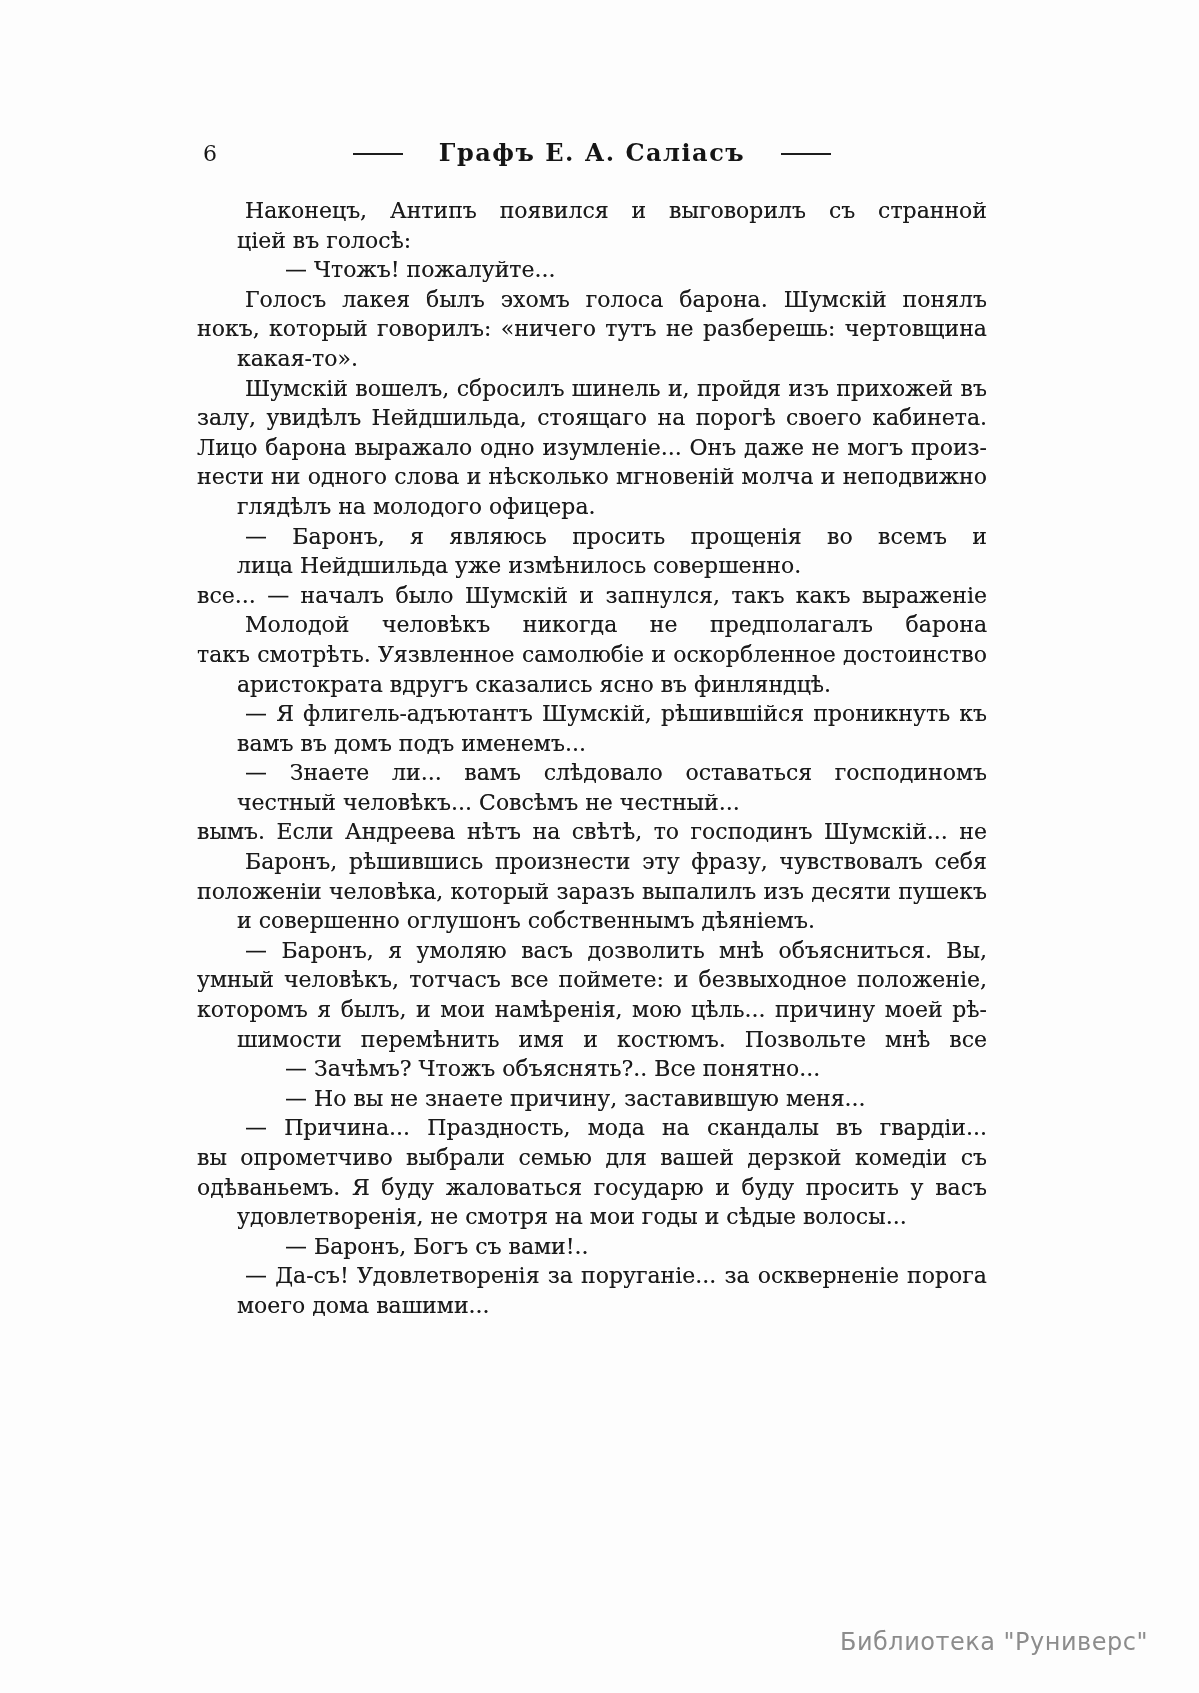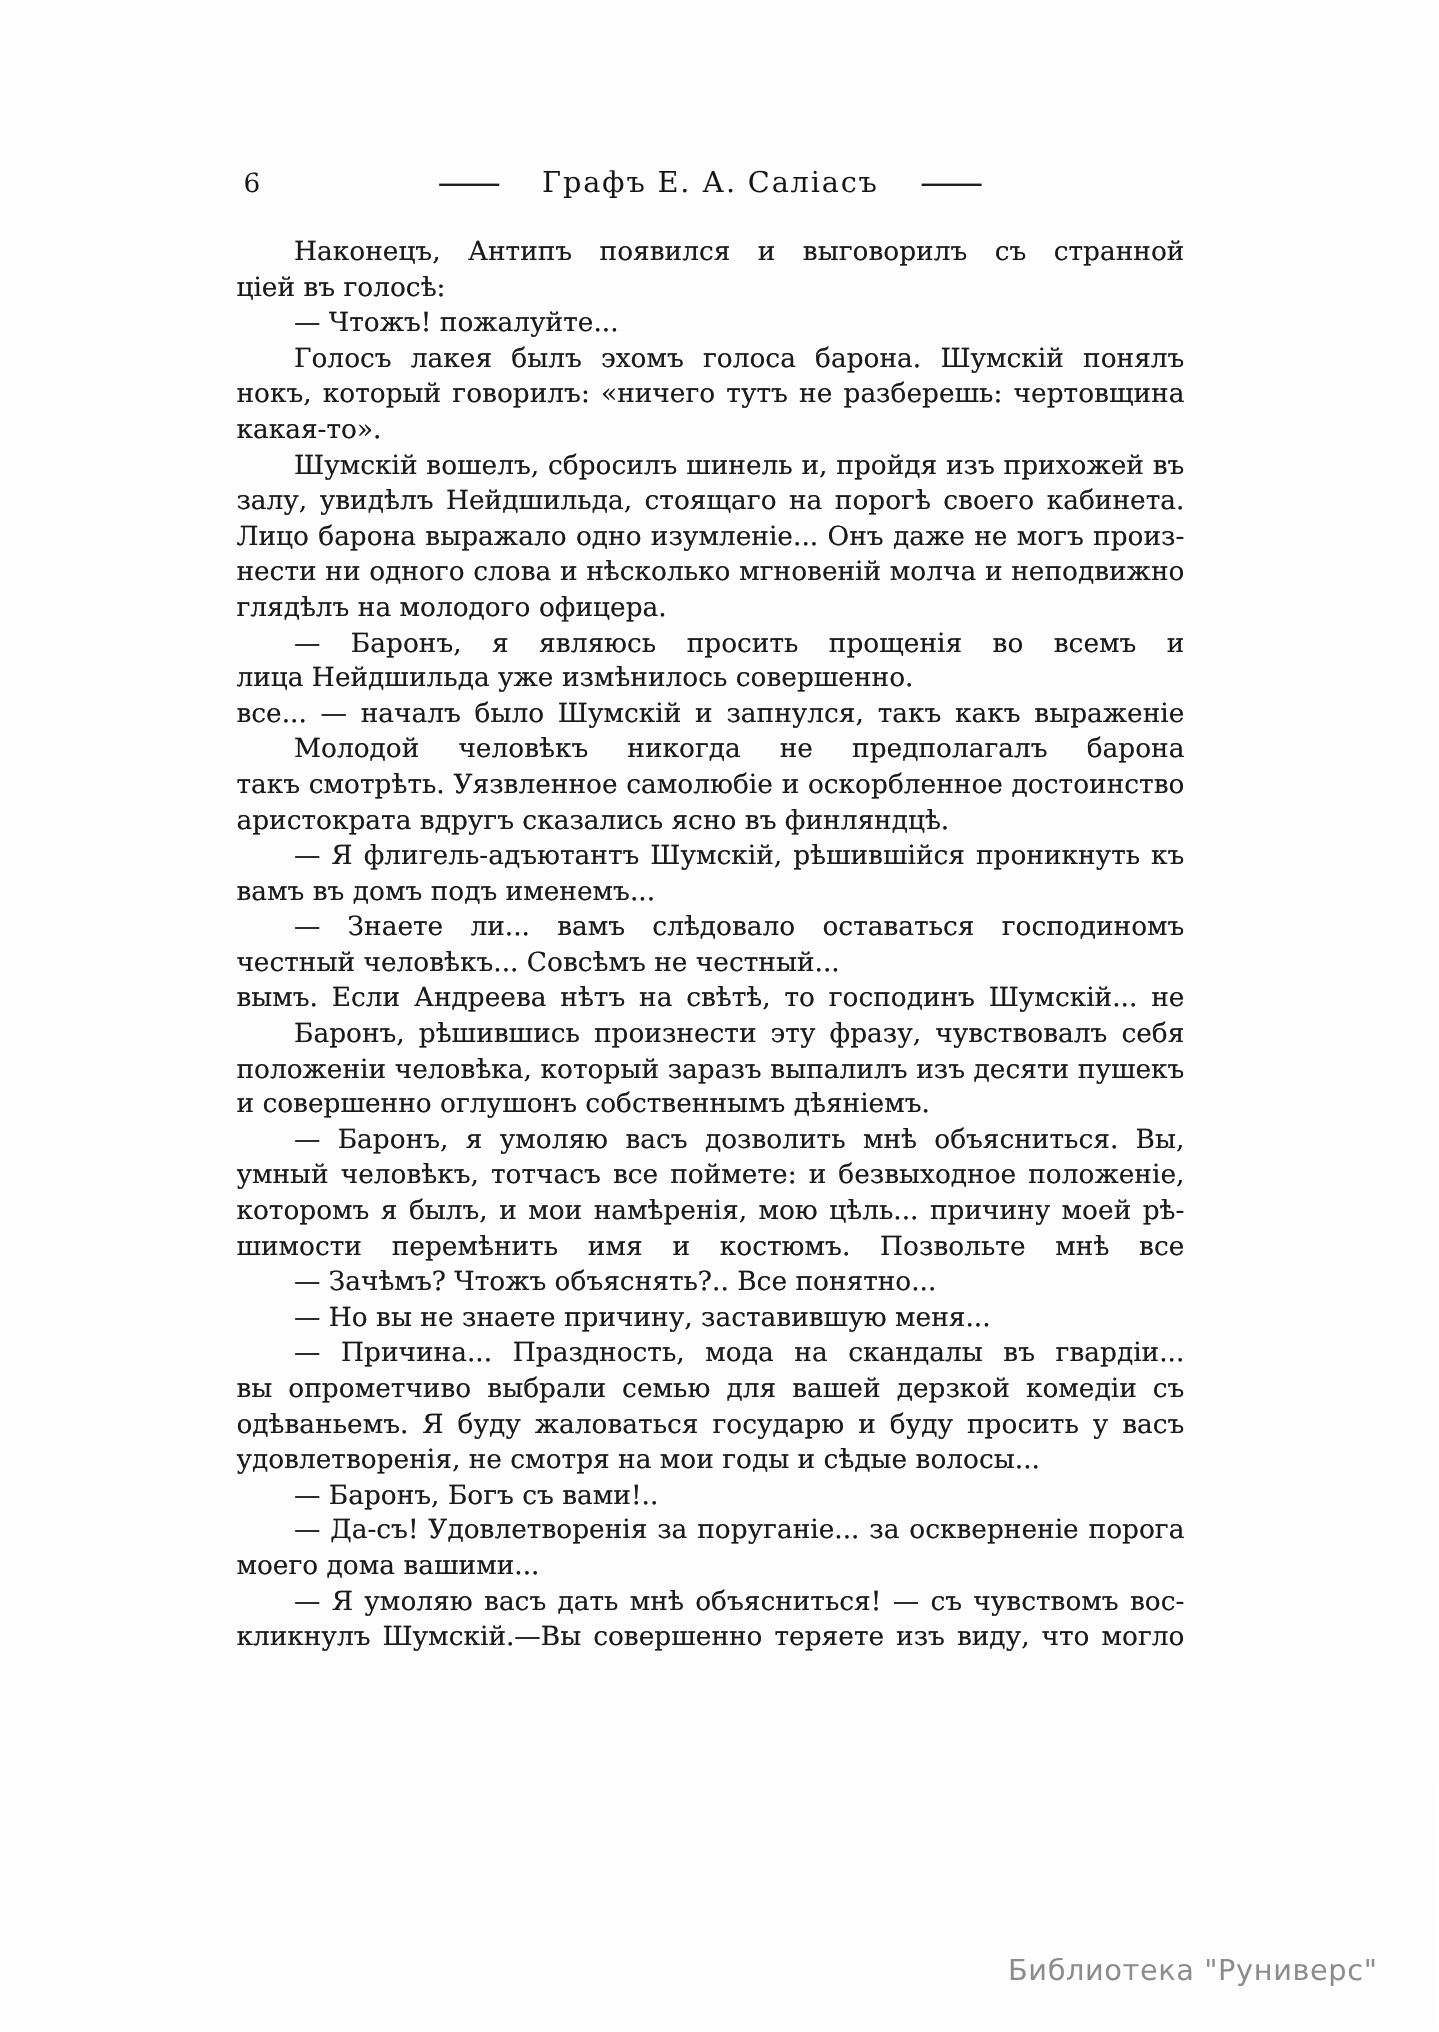--- a/index.html
+++ b/index.html
@@ -27,20 +27,21 @@
   }
   .running-title {
     position: absolute;
     left: 197px;
     top: 138px;
     width: 790px;
     display: flex;
     justify-content: center;
     align-items: center;
     gap: 36px;
+    font-weight: bold;
   }
   .running-title .rule {
     display: inline-block;
     width: 50px;
     height: 0;
     border-top: 2px solid #1d1d1d;
     margin-top: 3px;
   }
   .running-title .title-text {
     font-size: 24px;
@@ -60,21 +61,21 @@
     text-shadow: 0 0 0.5px rgba(10,10,10,0.55);
   }
   .paragraph { margin: 0; }
   .line {
     height: 29.6px;
     overflow: hidden;
     text-align: justify;
     text-align-last: justify;
   }
   .line.first { text-indent: 48px; }
-  .line.last  { text-align-last: left; }
+  .line.last  { text-align-last: left; margin-left: 40px; }
 
   
   .watermark {
     position: absolute;
     left: 840px;
     top: 1628px;
     font-family: "DejaVu Sans", "Liberation Sans", sans-serif;
     font-size: 24px;
     letter-spacing: 0.5px;
     color: #8c8c8c;
@@ -155,21 +156,17 @@
         <div class="line">одѣваньемъ. Я буду жаловаться государю и буду просить у васъ</div>
         <div class="line last">удовлетворенія, не смотря на мои годы и сѣдые волосы...</div>
       </div>
       <div class="paragraph">
         <div class="line first last">— Баронъ, Богъ съ вами!..</div>
       </div>
       <div class="paragraph">
         <div class="line first">— Да-съ! Удовлетворенія за поруганіе...  за оскверненіе порога</div>
         <div class="line last">моего дома вашими...</div>
       </div>
-      <div class="paragraph">
-        <div class="line first">— Я умоляю васъ дать мнѣ объясниться! — съ чувствомъ вос-</div>
-        <div class="line">кликнулъ Шумскій.—Вы совершенно теряете изъ виду, что могло</div>
-      </div>
     </main>
 
   <div class="watermark">Библиотека "Руниверс"</div>
 
 </div>
 
 </body></html>

